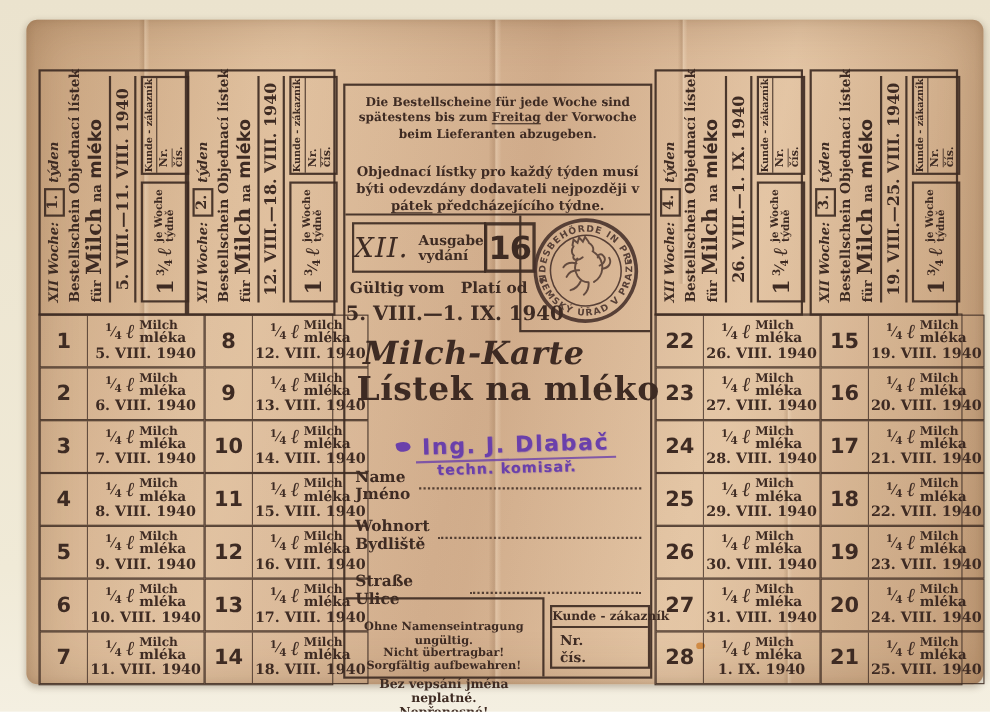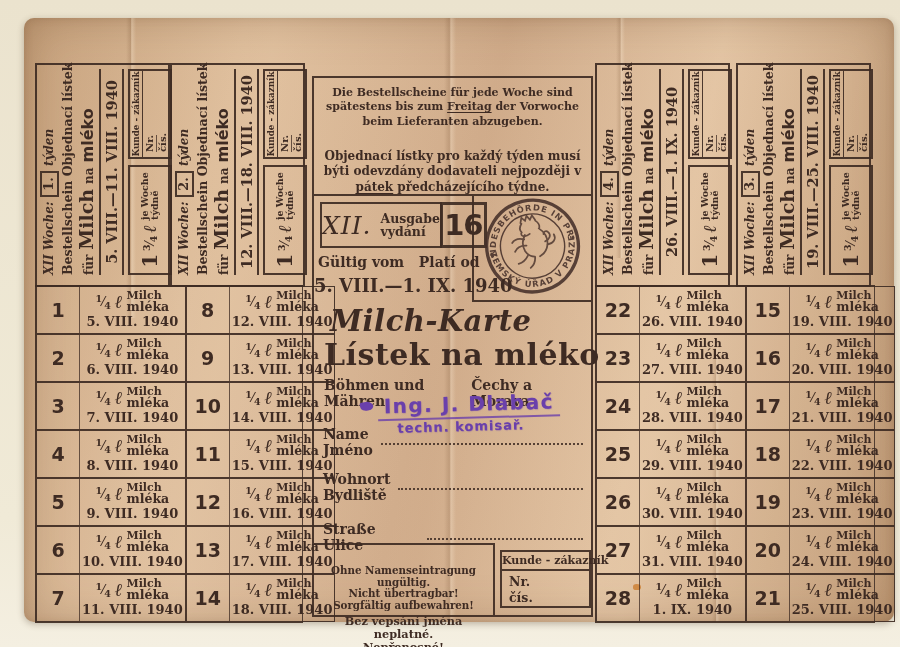--- a/index.html
+++ b/index.html
@@ -747,24 +747,20 @@
 
     <div class="p-abs valid-row">
       <span>Gültig vom</span>&nbsp;&nbsp;
       <span>Platí od</span>
     </div>
     <div class="p-abs valid-range">5. VIII.—1. IX. 1940</div>
 
     <div class="p-abs title-de">Milch-Karte</div>
     <div class="p-abs title-cs">Lístek na mléko</div>
 
-    <div class="p-abs region-row">
-      <span>Böhmen und Mähren</span>
-      <span>Čechy a Morava</span>
-    </div>
 
     <div class="p-abs sig">
       <div><span class="sig-blob"></span><span class="sig-name">Ing. J. Dlabač</span></div>
       <div class="sig-role">techn. komisař.</div>
     </div>
 
     <div class="p-abs field-row" style="top:340px;height:40px;">
       <span class="field-lbl">
         <span>Name</span>
           <span>Jméno</span>

